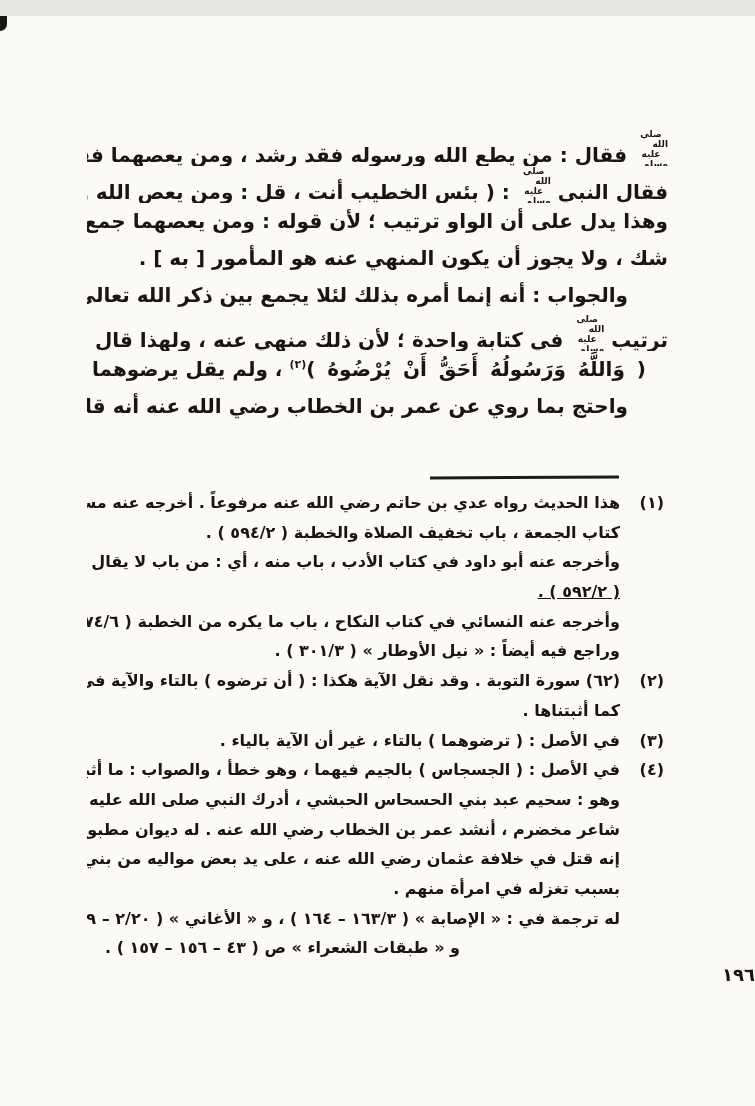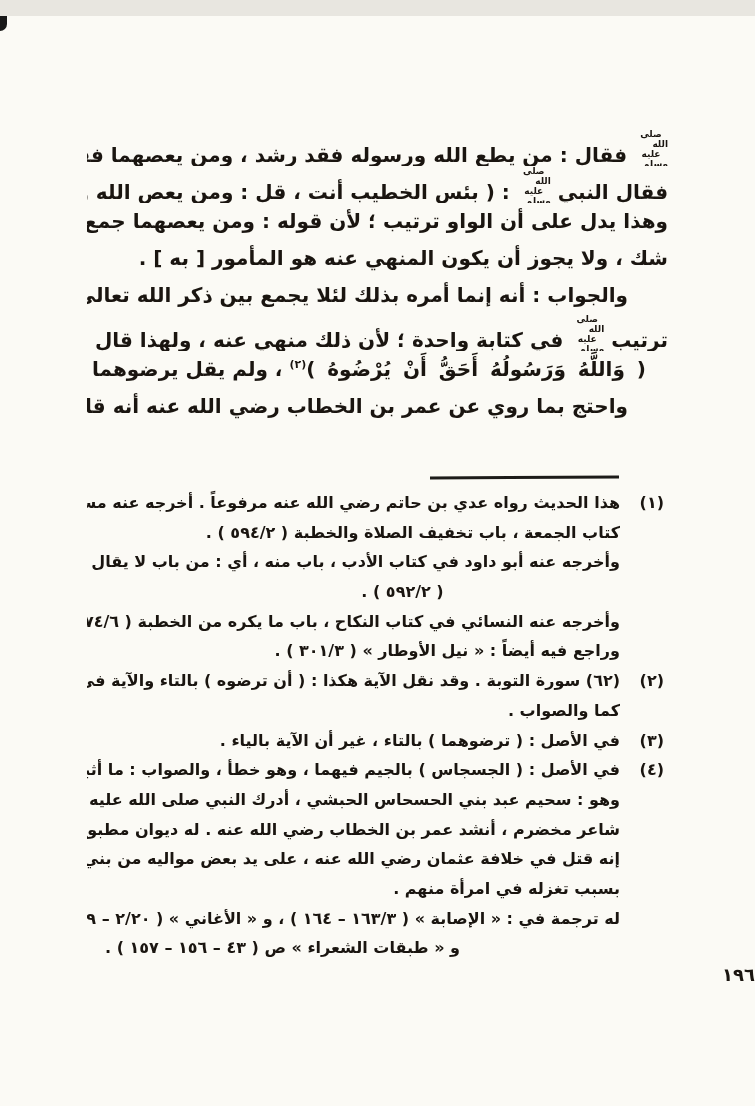--- a/index.html
+++ b/index.html
@@ -33,21 +33,21 @@
     background:#1c1b19;transform:rotate(-0.35deg);
   }
   .footnotes{
     position:absolute;top:472px;right:87px;width:581px;
     direction:rtl;font-size:16px;font-weight:700;
   }
   .fn{position:relative;padding-right:48px;}
   .fn-num{position:absolute;right:4px;top:0;line-height:29.7px;}
   .fl{height:29.7px;line-height:29.7px;white-space:nowrap;overflow:hidden;text-align:right;}
   .fl.j{text-align:justify;text-align-last:justify;}
-  .fl.left-frag{text-align:center;padding-left:98px;}
+  .fl.left-frag{text-align:right;padding-left:98px;text-decoration:underline;}
   .fl.last-ref{padding-right:160px;}
   
   .page-number{
     position:absolute;top:948px;left:0;width:755px;text-align:right;
     font-size:18px;font-weight:700;direction:rtl;
   }
   .corner-mark{
     position:absolute;left:0;top:0;width:7px;height:15px;
     background:#181818;border-radius:0 0 7px 0;
   }
@@ -81,21 +81,21 @@
       <div class="fl j">هذا الحديث رواه عدي بن حاتم رضي الله عنه مرفوعاً . أخرجه عنه مسلم في</div>
       <div class="fl">كتاب الجمعة ، باب تخفيف الصلاة والخطبة ( ٥٩٤/٢ ) .</div>
       <div class="fl j">وأخرجه عنه أبو داود في كتاب الأدب ، باب منه ، أي : من باب لا يقال ..</div>
       <div class="fl left-frag">( ٥٩٢/٢ ) .</div>
       <div class="fl j">وأخرجه عنه النسائي في كتاب النكاح ، باب ما يكره من الخطبة ( ٧٤/٦ ) .</div>
       <div class="fl">وراجع فيه أيضاً : « نيل الأوطار » ( ٣٠١/٣ ) .</div>
     </div>
     <div class="fn">
       <span class="fn-num">(٢)</span>
       <div class="fl j">(٦٢) سورة التوبة . وقد نقل الآية هكذا : ( أن ترضوه ) بالتاء والآية في المصحف</div>
-      <div class="fl">كما والصواب .</div>
+      <div class="fl">كما أثبتناها .</div>
     </div>
     <div class="fn">
       <span class="fn-num">(٣)</span>
       <div class="fl">في الأصل : ( ترضوهما ) بالتاء ، غير أن الآية بالياء .</div>
     </div>
     <div class="fn">
       <span class="fn-num">(٤)</span>
       <div class="fl j">في الأصل : ( الجسجاس ) بالجيم فيهما ، وهو خطأ ، والصواب : ما أثبتناه .</div>
       <div class="fl j">وهو : سحيم عبد بني الحسحاس الحبشي ، أدرك النبي صلى الله عليه وسلم ،</div>
       <div class="fl j">شاعر مخضرم ، أنشد عمر بن الخطاب رضي الله عنه . له ديوان مطبوع . قيل :</div>

